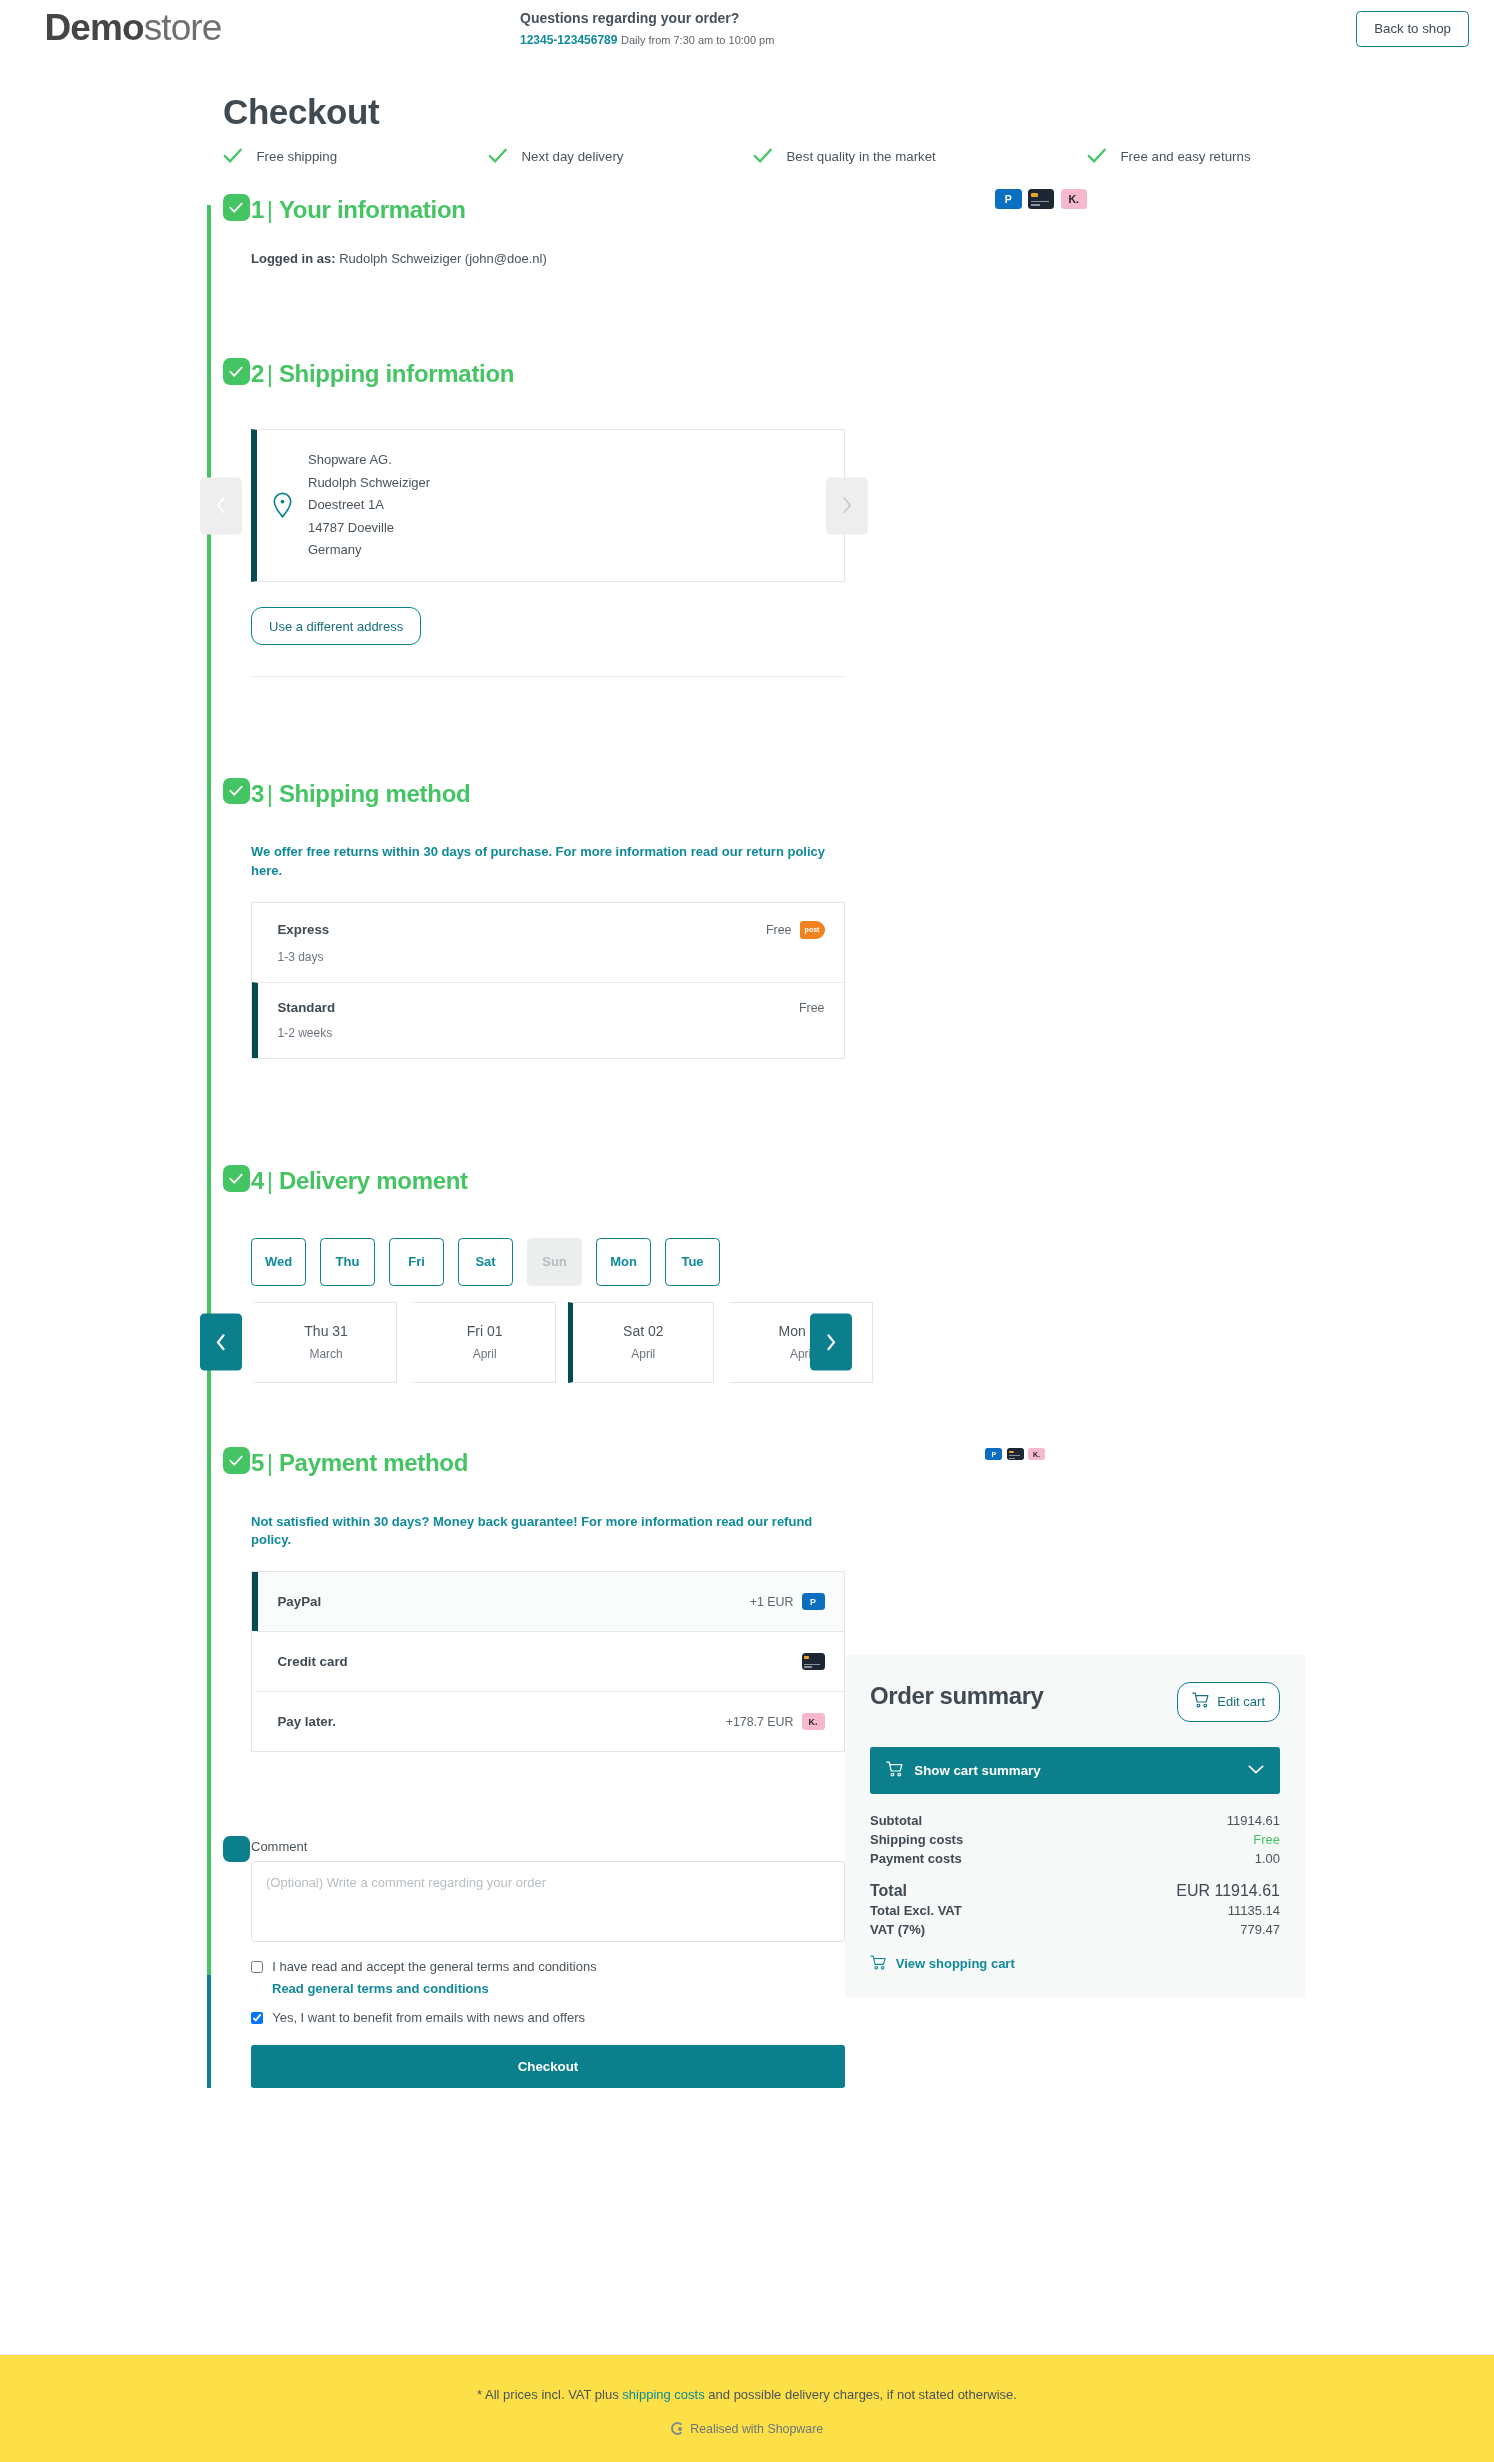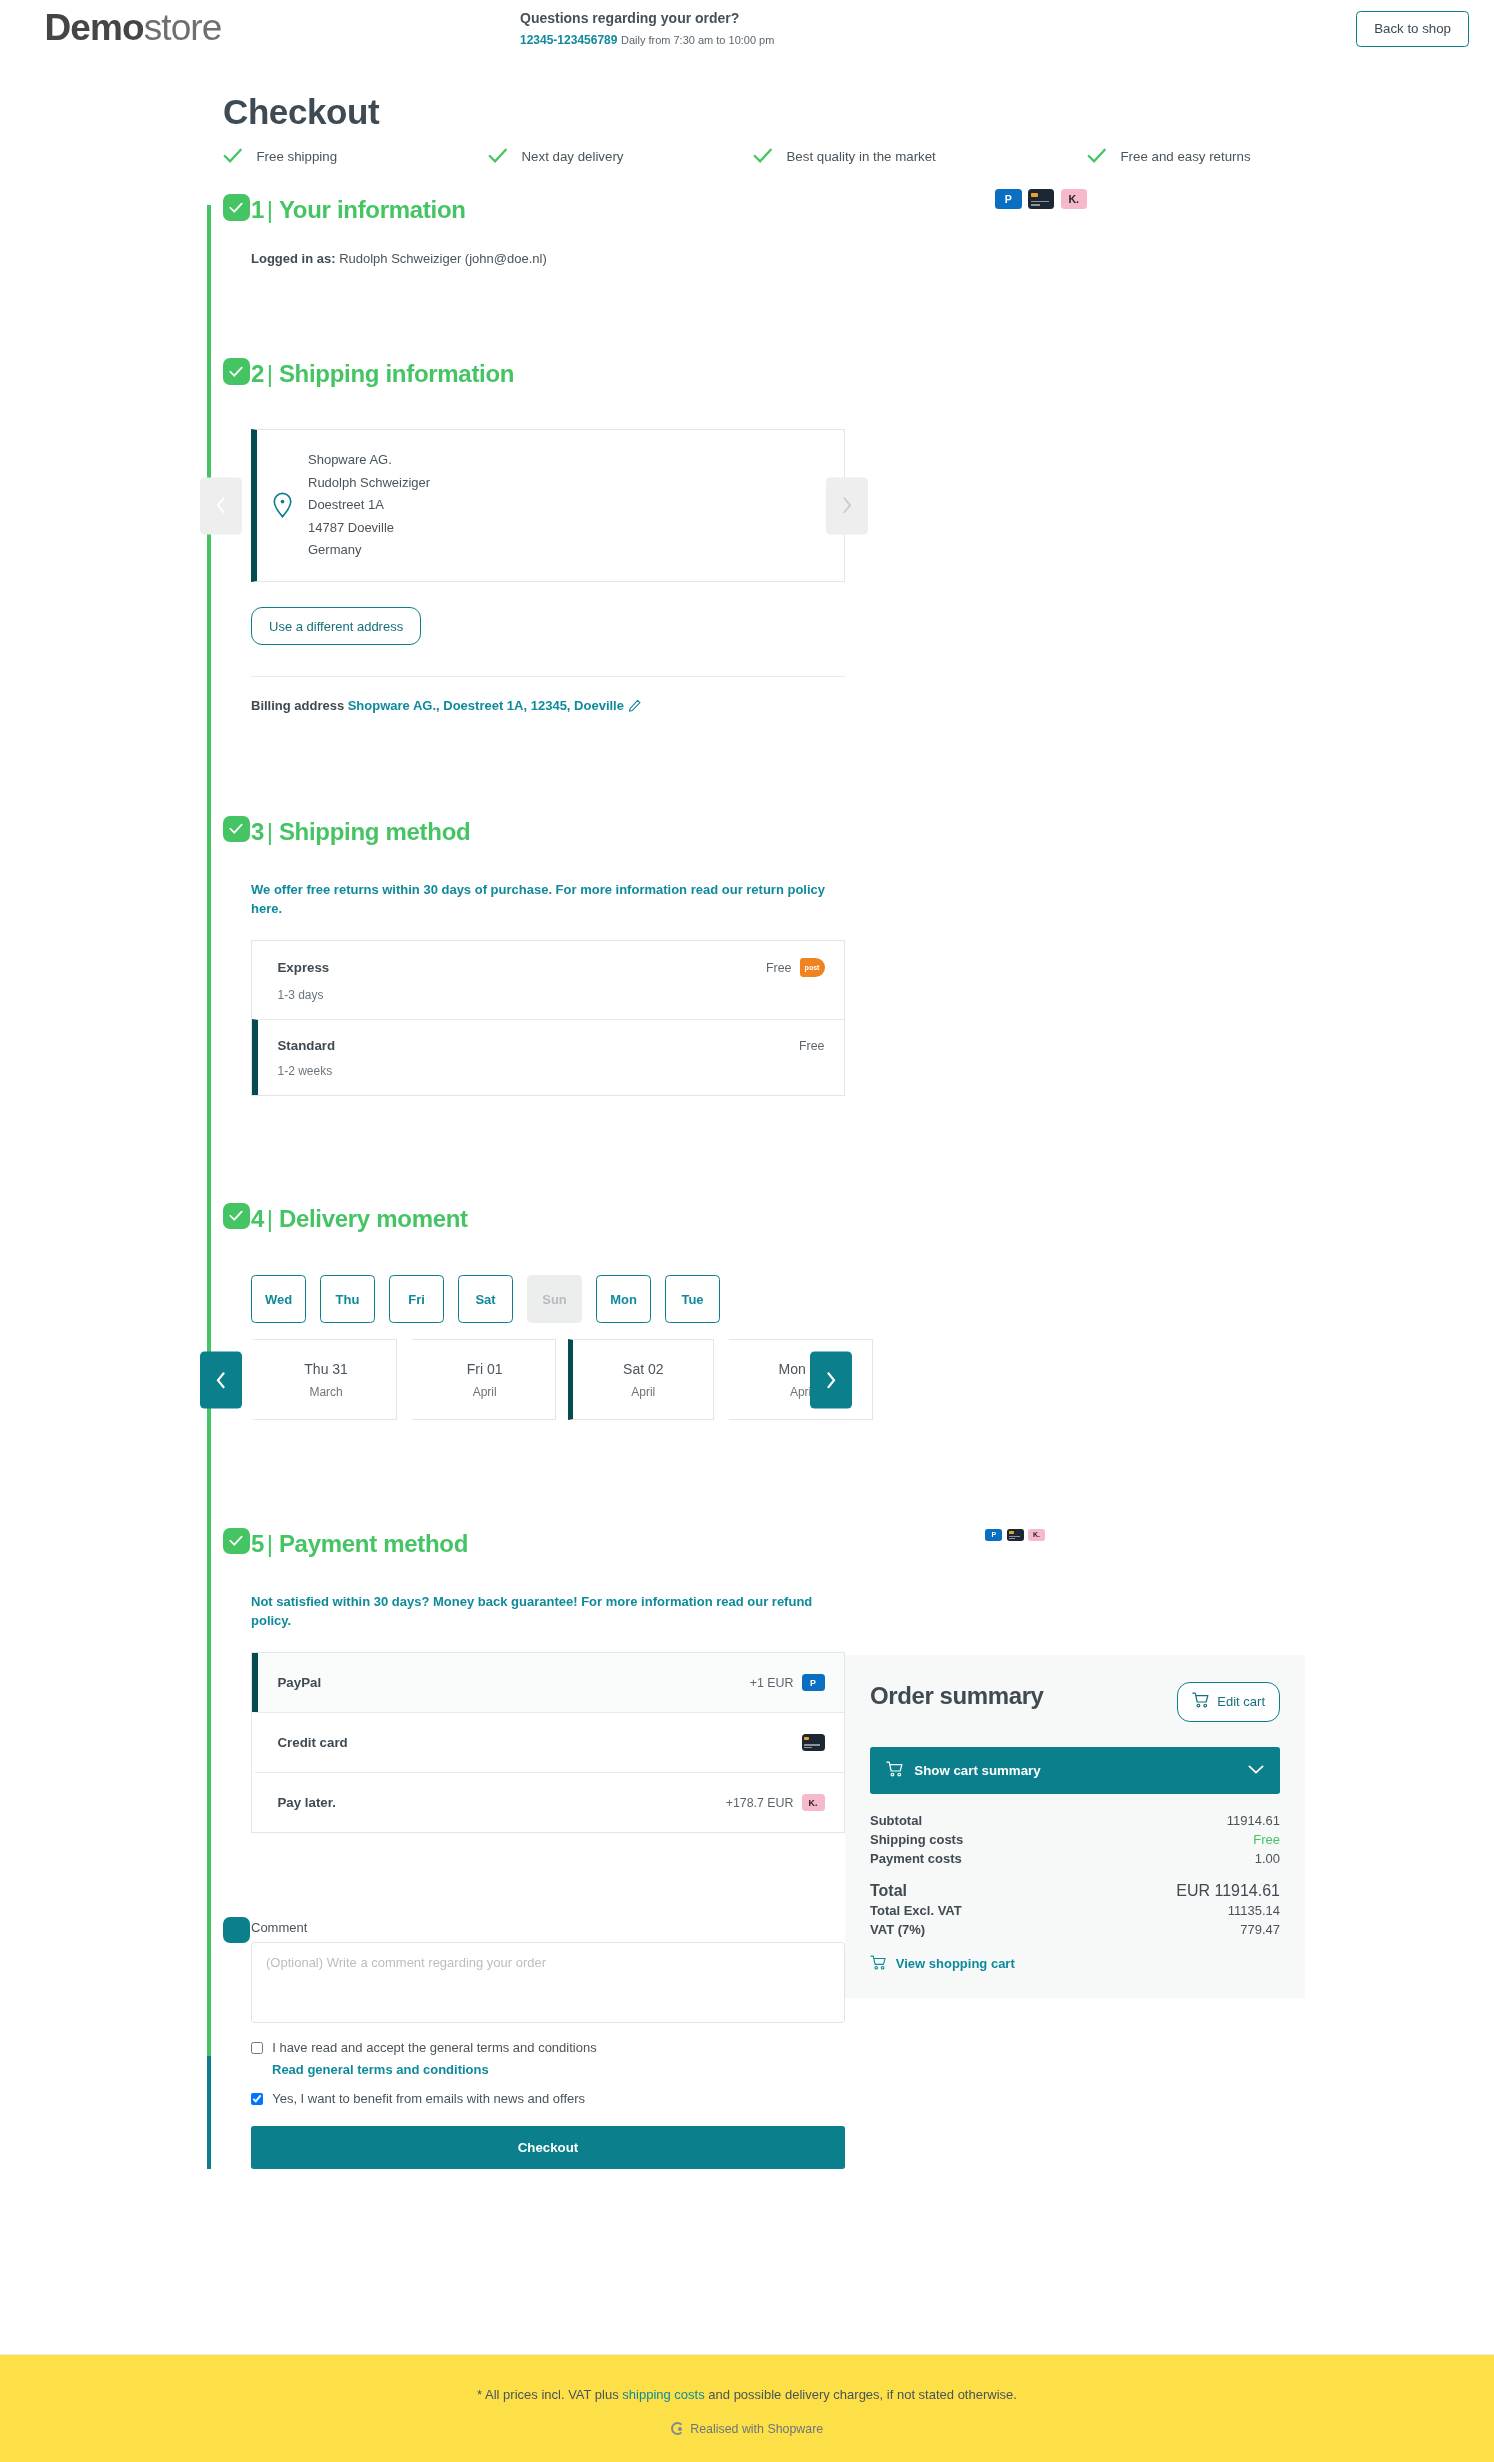--- a/index.html
+++ b/index.html
@@ -411,25 +411,20 @@
               <svg width="14" height="19.5" viewBox="0 0 16 22">
                   <path d="M5 3 L11.5 11 L5 19" stroke="#c9cccd" stroke-width="2.2" fill="none" stroke-linecap="round"></path>
                 </svg>
             </button>
           </div>
 
           <button class="alt-addr-btn">Use a different address</button>
 
           <div class="divider"></div>
 
-          <div class="billing">
-            <span class="lbl">Billing address</span><a href="#">Shopware AG., Doestreet 1A, 12345, Doeville</a><span style="display:inline-block;vertical-align:-1.8px;margin-left:4.4px;"><svg width="13.3" height="13.3" viewBox="0 0 16 16">
-                  <path d="M11.5 1.6 L14.4 4.5 L5 13.9 L1.8 14.7 L2.6 11.5 Z" fill="none" stroke="#0f8a9b" stroke-width="1.3" stroke-linejoin="round"></path>
-                </svg></span>
-          </div>
         </div>
 
         <div class="step" style="padding-left:0; margin-top: 97px;">
           <div class="step-head">
             <span class="step-marker">
               <svg width="14" height="11.5" viewBox="0 0 16 13">
                   <path d="M1.5 6.5 L6 11 L14.5 1.8" stroke="#fff" stroke-width="2" fill="none" stroke-linecap="round"></path>
                 </svg>
             </span>
             <span class="step-title">
@@ -507,21 +502,21 @@
               <span class="m">April</span>
             </div>
             <button class="date-nav next">
               <svg width="14" height="19.5" viewBox="0 0 16 22">
                   <path d="M5 3 L11.5 11 L5 19" stroke="#ffffff" stroke-width="2.4" fill="none" stroke-linecap="round"></path>
                 </svg>
             </button>
           </div>
         </div>
 
-        <div class="step" style="padding-left:0; margin-top: 104px; position:relative;">
+        <div class="step" style="padding-left:0; margin-top: 61px; position:relative;">
           <div class="step-head">
             <span class="step-marker">
               <svg width="14" height="11.5" viewBox="0 0 16 13">
                   <path d="M1.5 6.5 L6 11 L14.5 1.8" stroke="#fff" stroke-width="2" fill="none" stroke-linecap="round"></path>
                 </svg>
             </span>
             <span class="step-title">
               <span class="num">5</span><span class="bar">|</span><span>Payment method</span>
             </span>
             <span class="pay-icons">

